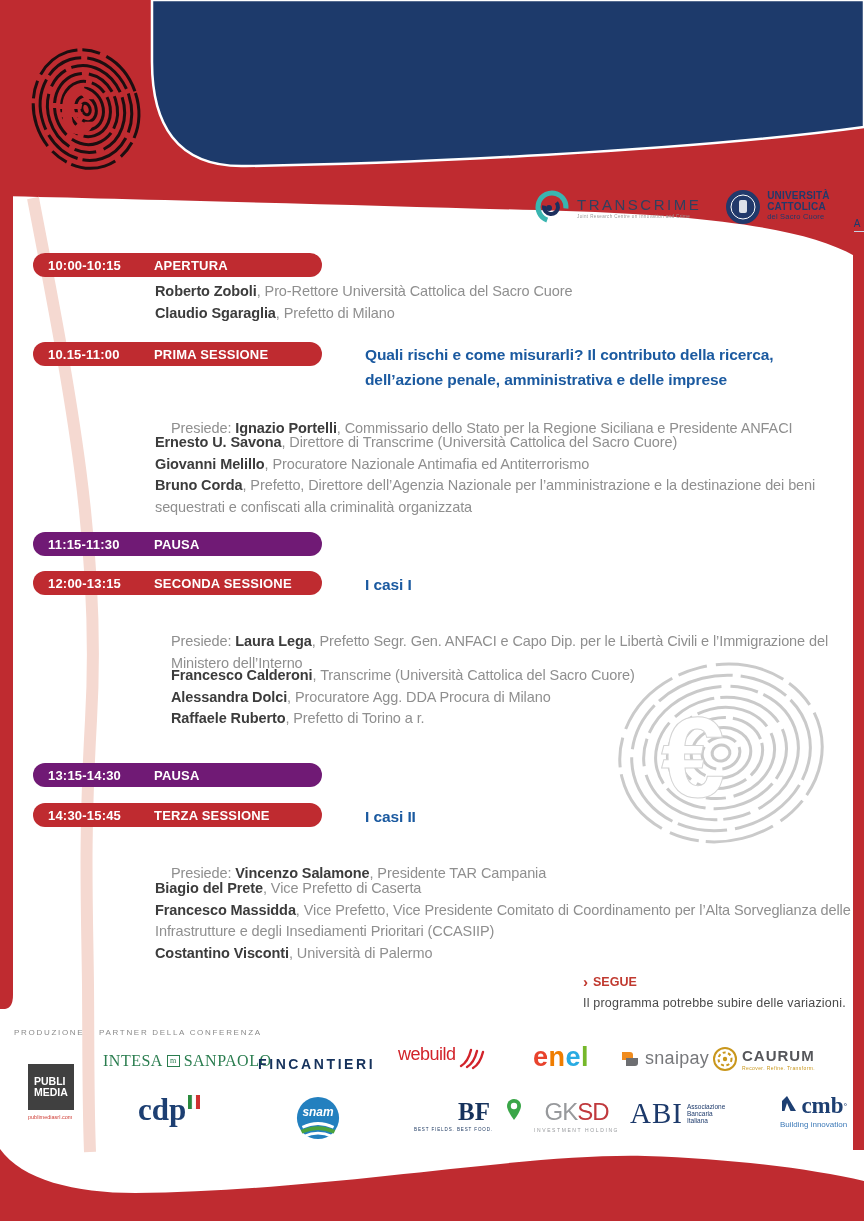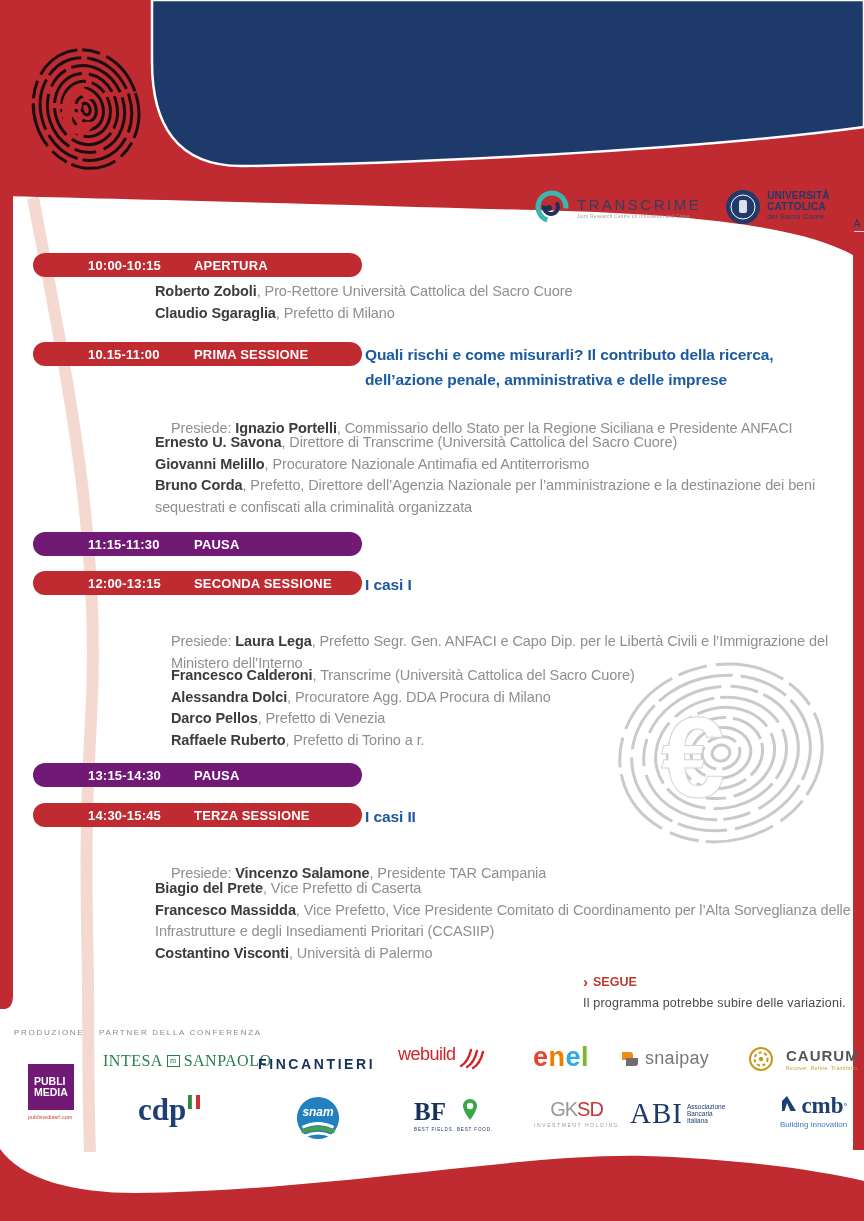--- a/index.html
+++ b/index.html
@@ -19,68 +19,68 @@
   .trans-name{font-size:15px;letter-spacing:2.5px;color:#31405e;font-weight:500;}
   .trans-tag{font-size:4.5px;color:#9a9a9a;letter-spacing:.4px;margin-top:1px;}
   .cattol{display:flex;align-items:center;gap:6px;}
   .catt-l{font-size:10px;font-weight:bold;color:#22396b;line-height:10.5px;letter-spacing:.2px;}
   .catt-s{font-size:7.5px;font-weight:normal;}
   .anfaci{display:flex;flex-direction:column;align-items:center;}
   .anfaci-name{font-size:10px;letter-spacing:4px;color:#1d3a6b;margin-top:2px;border-bottom:1px solid #c9d2e2;padding-bottom:2px;}
 
   
   .pill{position:absolute;left:33px;width:289px;height:24px;border-radius:12px;
-        display:flex;align-items:center;color:#fff;font-weight:bold;font-size:13px;letter-spacing:.2px;padding-left:40px;}
+        display:flex;align-items:center;color:#fff;font-weight:bold;font-size:13px;letter-spacing:.2px;}
   .pill.red{background:#bf2b30;}
   .pill.blue{background:#701a75;}
   .pill .time{margin-left:15px;width:94px;}
   .pill .plabel{margin-left:12px;}
   .session-title{position:absolute;left:365px;width:475px;color:#1b5aa0;font-weight:bold;
                  font-size:15.5px;line-height:25px;letter-spacing:-0.1px;}
   .chair{position:absolute;left:155px;width:710px;font-size:14.5px;line-height:21.5px;
          color:#8f8f8f;margin:16px;letter-spacing:-0.1px;}
   .speakers{position:absolute;left:155px;width:715px;}
   .speakers p{margin:0;font-size:14.5px;line-height:21.5px;color:#8f8f8f;letter-spacing:-0.1px;}
   .chair b,.speakers b{color:#3c3c3c;}
 
   
   .segue{position:absolute;left:583px;top:975px;color:#c0392f;font-weight:bold;font-size:12.5px;
          display:flex;align-items:center;gap:5px;}
   .segue .arr{font-size:15px;line-height:12px;}
   .prog-note{position:absolute;left:583px;top:996px;font-size:12.5px;color:#4a4a4a;letter-spacing:.2px;}
 
   
   .flabel{position:absolute;font-size:8px;letter-spacing:1.7px;color:#8a8a8a;}
-  .pm-box{position:absolute;left:28px;top:1064px;width:46px;height:46px;background:#701a75;
+  .pm-box{position:absolute;left:28px;top:1064px;width:46px;height:46px;background:#404040;
           color:#fff;font-weight:bold;font-size:10.5px;line-height:11px;display:flex;
           flex-direction:column;justify-content:center;padding-left:6px;box-sizing:border-box;}
   .pm-url{position:absolute;left:28px;top:1114px;font-size:5.5px;color:#d0413a;}
 
   .sp{position:absolute;}
   .intesa{left:103px;top:1052px;font-family:"Liberation Serif",serif;color:#2a7d4f;
           font-size:16px;letter-spacing:.5px;display:flex;align-items:center;gap:4px;}
   .ibox{border:1px solid #2a7d4f;font-size:8px;padding:0 2px;line-height:10px;}
   .fincantieri{left:258px;top:1056px;font-size:14px;font-weight:bold;color:#16325c;letter-spacing:2.6px;}
   .webuild{left:398px;top:1044px;display:flex;align-items:flex-start;gap:3px;}
   .webuild-txt{font-size:18px;font-weight:normal;color:#d2232a;letter-spacing:-0.5px;}
   .enel{left:533px;top:1042px;font-size:27px;font-weight:bold;letter-spacing:.5px;}
   .snaipay{left:620px;top:1048px;display:flex;align-items:center;gap:5px;}
   .snaipay-txt{font-size:18px;color:#77787b;letter-spacing:.3px;}
-  .caurum{left:748px;top:1046px;display:flex;align-items:center;gap:12px;}
+  .caurum{left:712px;top:1046px;display:flex;align-items:center;gap:4px;}
   .caurum-name{font-size:15px;font-weight:bold;color:#55565a;letter-spacing:1px;}
   .caurum-tag{font-size:5px;color:#c9971c;letter-spacing:.4px;margin-top:1px;}
   .cdp{left:138px;top:1092px;display:flex;align-items:flex-start;gap:2px;
        font-family:"Liberation Serif",serif;font-weight:bold;font-size:31px;color:#1d3f72;}
   .snam{left:296px;top:1096px;}
   .bf{left:414px;top:1098px;}
   .bf-row{display:flex;align-items:flex-start;gap:16px;font-family:"Liberation Serif",serif;
-          font-weight:bold;font-size:25px;color:#16325c;}
+          font-weight:bold;font-size:25px;color:#16325c;margin-left:44px;}
   .bf-tag{font-size:4.5px;color:#16325c;letter-spacing:.9px;margin-top:1px;}
   .gksd{left:534px;top:1098px;text-align:center;}
-  .gksd-mark{font-size:20px;font-weight:300;letter-spacing:-1px;}
+  .gksd-mark{font-size:24px;font-weight:300;letter-spacing:-1px;}
   .gksd-g{color:#97999c;} .gksd-r{color:#c0393d;}
   .gksd-tag{font-size:5px;color:#97999c;letter-spacing:1.6px;margin-top:1px;}
   .abi{left:630px;top:1100px;display:flex;align-items:flex-start;gap:4px;color:#1d3a6b;}
   .abi-name{font-family:"Liberation Serif",serif;font-size:29px;letter-spacing:1px;line-height:26px;}
   .abi-tags{font-size:6.5px;line-height:7px;margin-top:3px;}
   .cmb{left:758px;top:1096px;}
   .cmb-row{display:flex;align-items:flex-start;gap:4px;justify-content:flex-end;}
   .cmb-name{font-family:"Liberation Serif",serif;font-weight:bold;font-size:23px;color:#1d3f72;line-height:20px;}
   .cmb-deg{font-size:9px;vertical-align:top;}
   .cmb-tag{font-size:8px;color:#3d7ab8;margin-top:4px;margin-left:22px;}
@@ -195,21 +195,20 @@
 
   <div class="pill red" style="top:571px;">
     <span class="time">12:00-13:15</span>
     <span class="plabel">SECONDA SESSIONE</span>
   </div>
   <div class="session-title" style="top:572px;">I casi I</div>
   <p class="chair" style="top:615px;width:700px;"><span>Presiede: </span><b>Laura Lega</b><span>, Prefetto Segr. Gen. ANFACI e Capo Dip. per le Libertà Civili e l’Immigrazione del Ministero dell’Interno</span></p>
   <div class="speakers" style="top:665px;width:520px;margin-left:16px;">
     <p><b>Francesco Calderoni</b><span>, Transcrime (Università Cattolica del Sacro Cuore)</span></p>
     <p><b>Alessandra Dolci</b><span>, Procuratore Agg. DDA Procura di Milano</span></p>
-    <p><b>Darco Pellos</b><span>, Prefetto di Venezia</span></p>
     <p><b>Raffaele Ruberto</b><span>, Prefetto di Torino a r.</span></p>
   </div>
 
   <div class="pill blue" style="top:763px;">
     <span class="time">13:15-14:30</span>
     <span class="plabel">PAUSA</span>
   </div>
 
   <div class="pill red" style="top:803px;">
     <span class="time">14:30-15:45</span>

